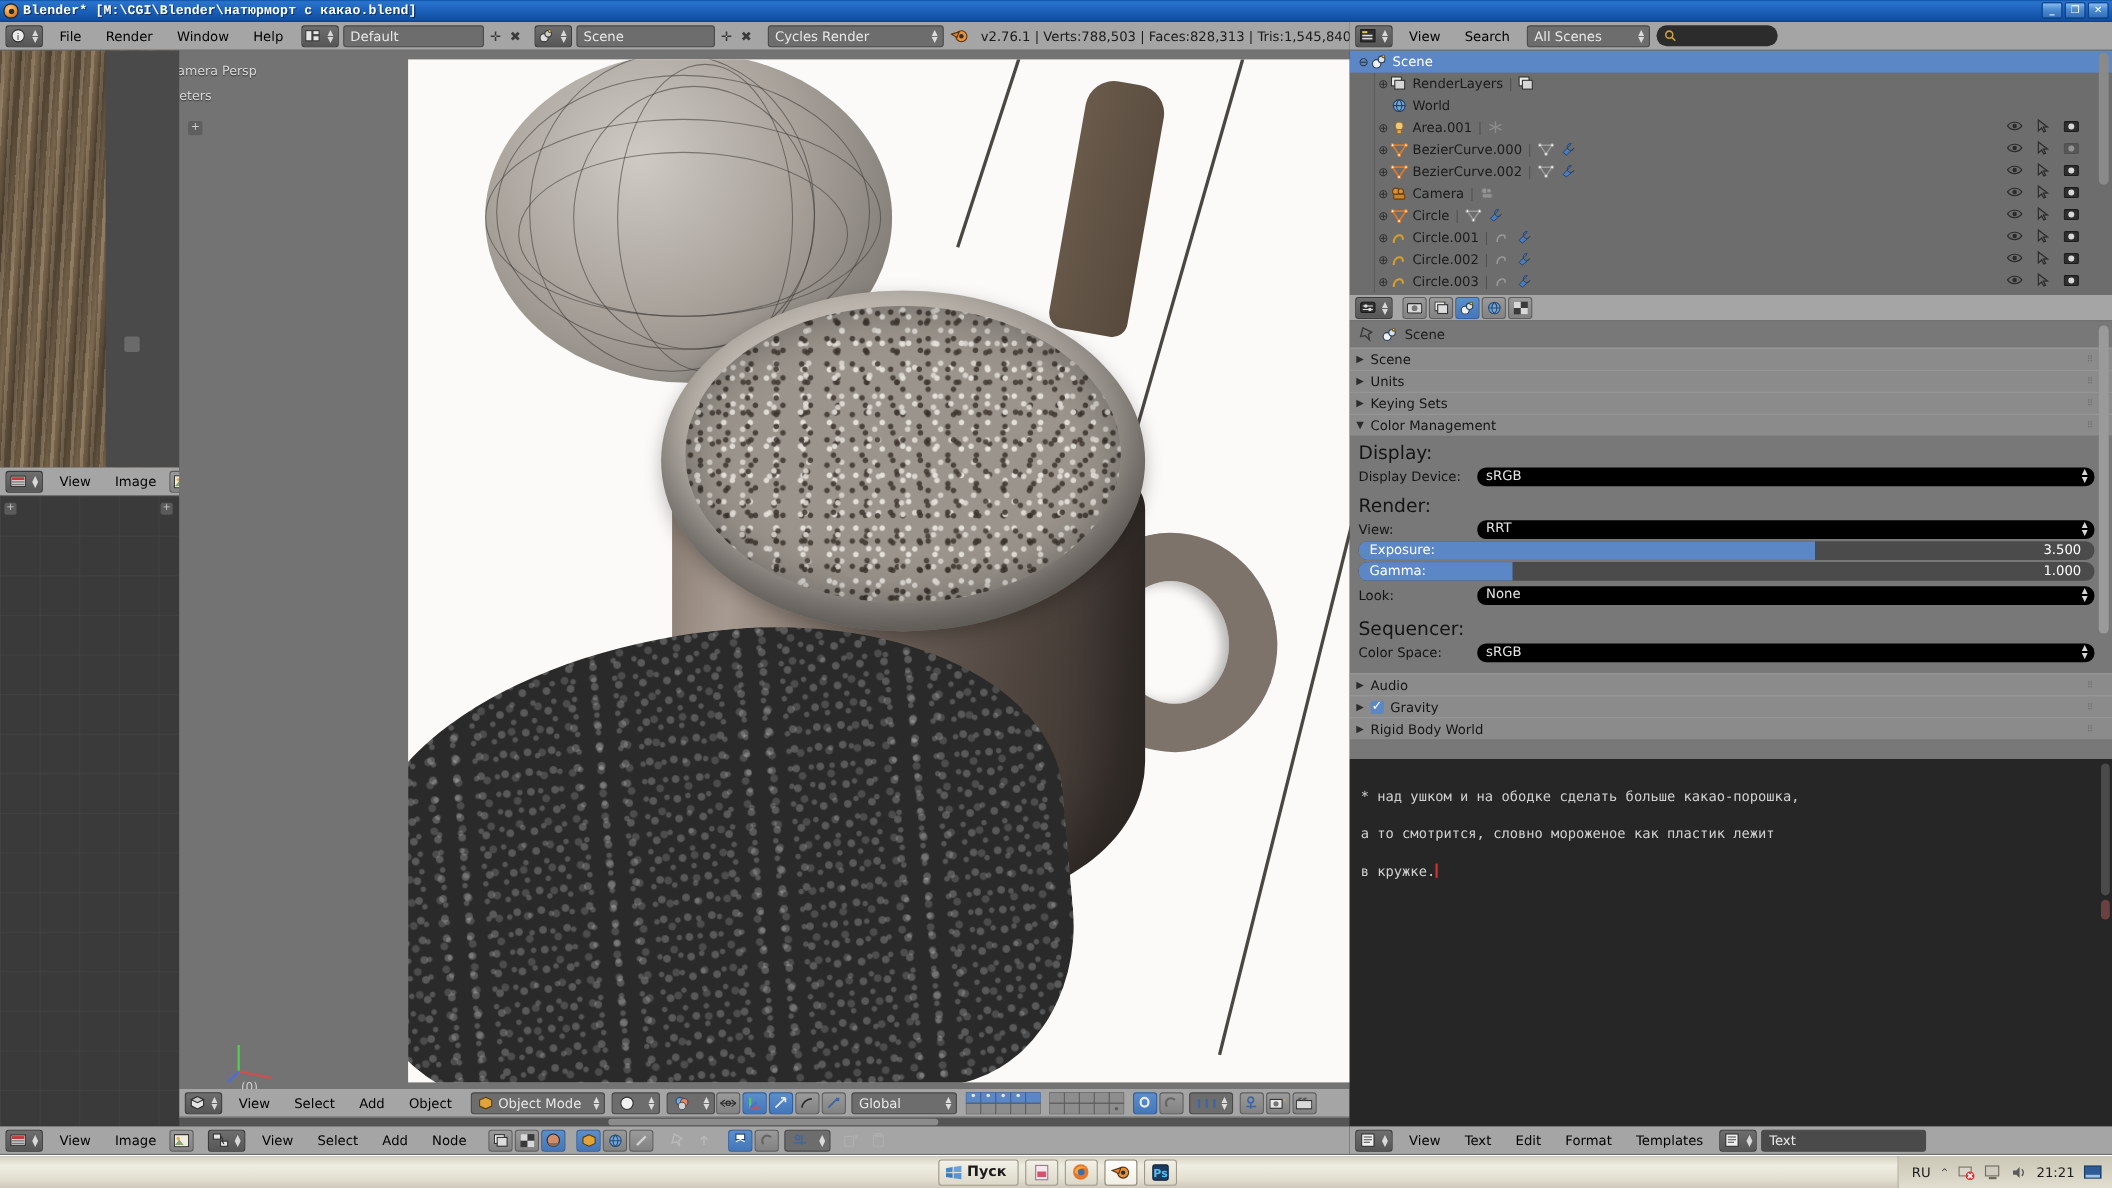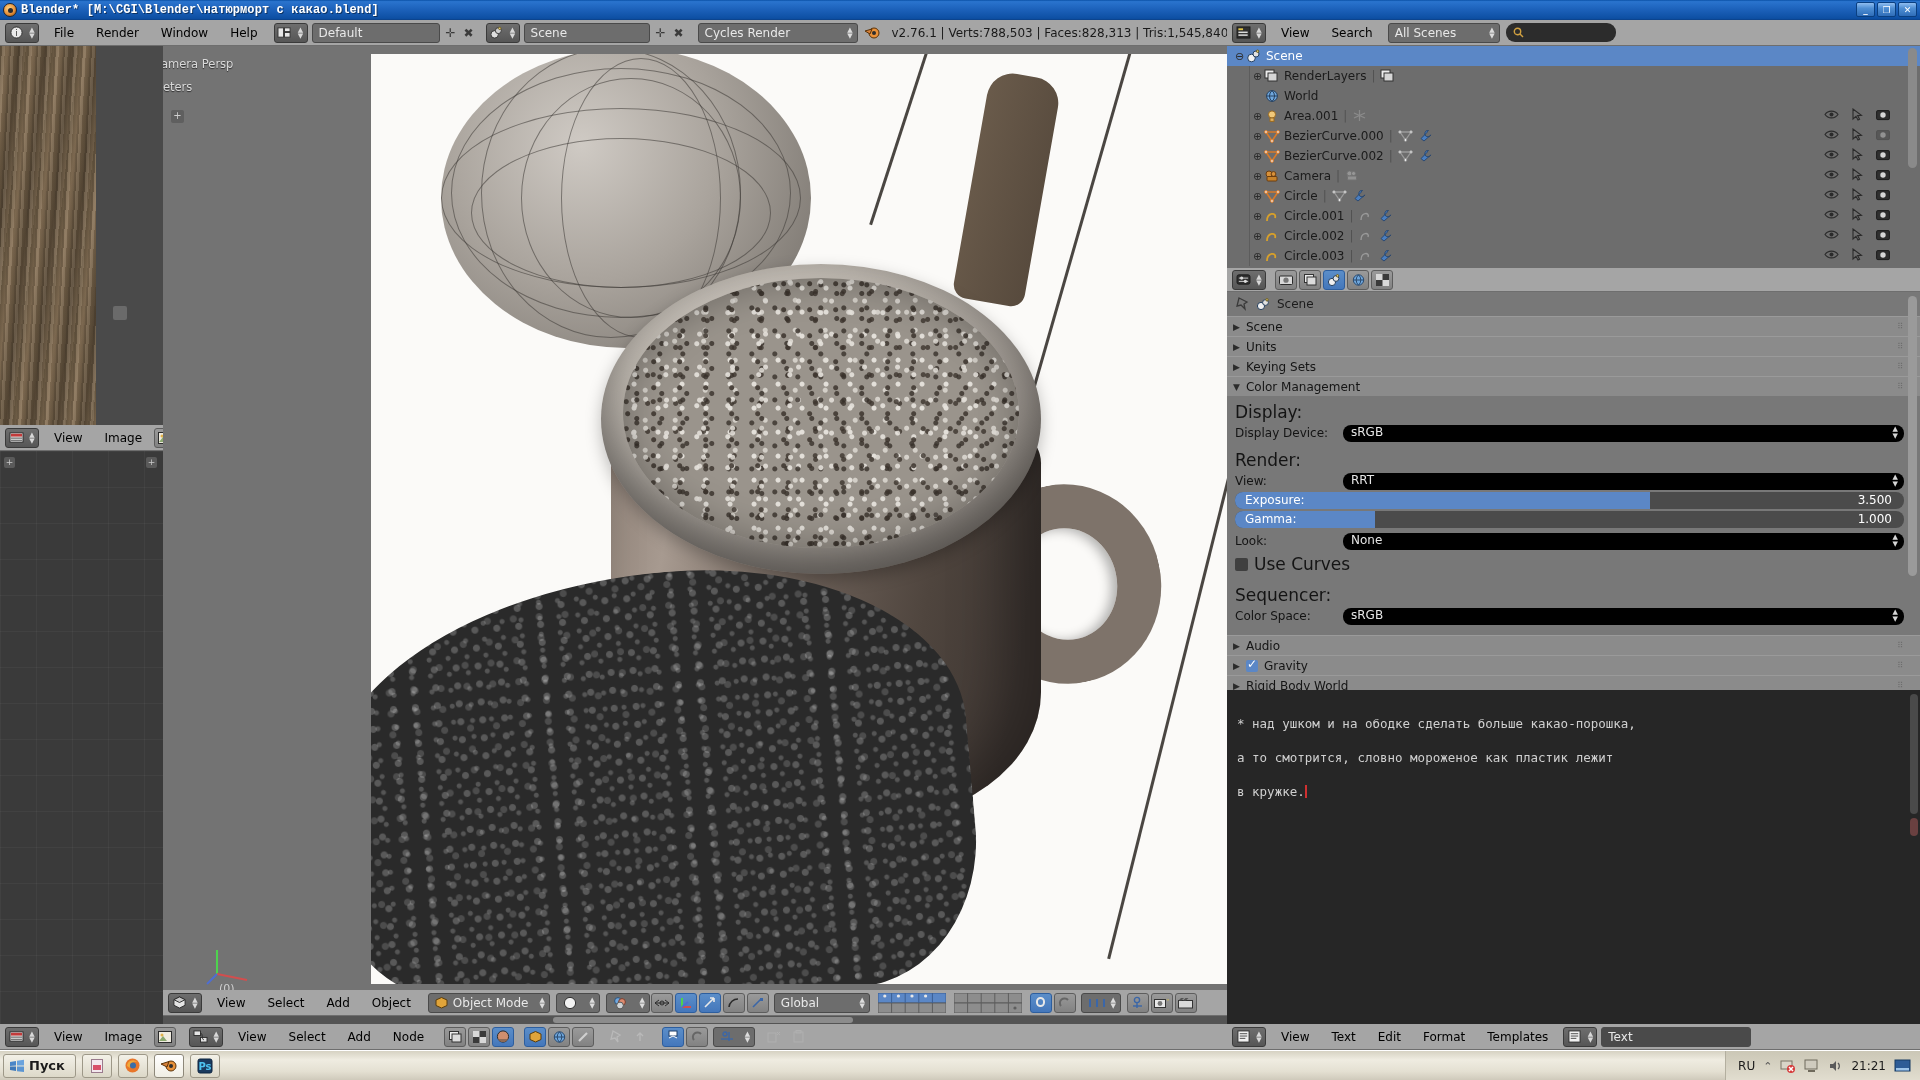--- a/index.html
+++ b/index.html
@@ -267,21 +267,21 @@
   }
   #textarea .cursor { display:inline-block; width:2px; height:13px; background:#d03030; vertical-align:-2px; }
   #textarea .vscroll { position:absolute; right:2px; top:4px; width:8px; height:120px; background:#4a4a4a; border-radius:4px; }
   #textarea .vscroll2 { position:absolute; right:2px; top:128px; width:8px; height:18px; background:#6a4040; border-radius:4px; }
 
   
   #taskbar {
     position:absolute; left:0; top:1050px; width:1920px; height:30px;
     background: linear-gradient(180deg,#d6d2c2 0%,#efece1 30%,#e4e0d2 70%,#cfcabb 100%);
     border-top:1px solid #fff;
-    display:flex; align-items:center;
+    display:flex; align-items:center;justify-content:center;
   }
   #startbtn {
     display:flex; align-items:center; gap:4px;
     height:24px; margin-left:3px; padding:0 10px 0 5px;
     background: linear-gradient(180deg,#f3f1e8,#ddd9c9);
     border:1px solid #9d9888; border-radius:3px;
     font-size:13px; font-weight:bold; color:#1b1b1b;
   }
   .tbtn {
     width:30px; height:24px; margin-left:6px;
@@ -1134,24 +1134,20 @@
           <span class="vl">1.000</span>
         </div>
 
         <div class="prow" style="margin-top:4px">
           <span class="lbl">Look:</span>
           <div class="pdrop">
             <span>None</span>
             <span class="arr">▲<br>▼</span>
           </div>
         </div>
-        <div class="prow" style="margin-top:5px">
-          <span class="chk"></span>
-          <span class="plabel">Use Curves</span>
-        </div>
         <div style="padding-left:8px;margin-top:12px" class="plabel">Sequencer:</div>
         <div class="prow">
           <span class="lbl">Color Space:</span>
           <div class="pdrop">
             <span>sRGB</span>
             <span class="arr">▲<br>▼</span>
           </div>
         </div>
       </div>
 

